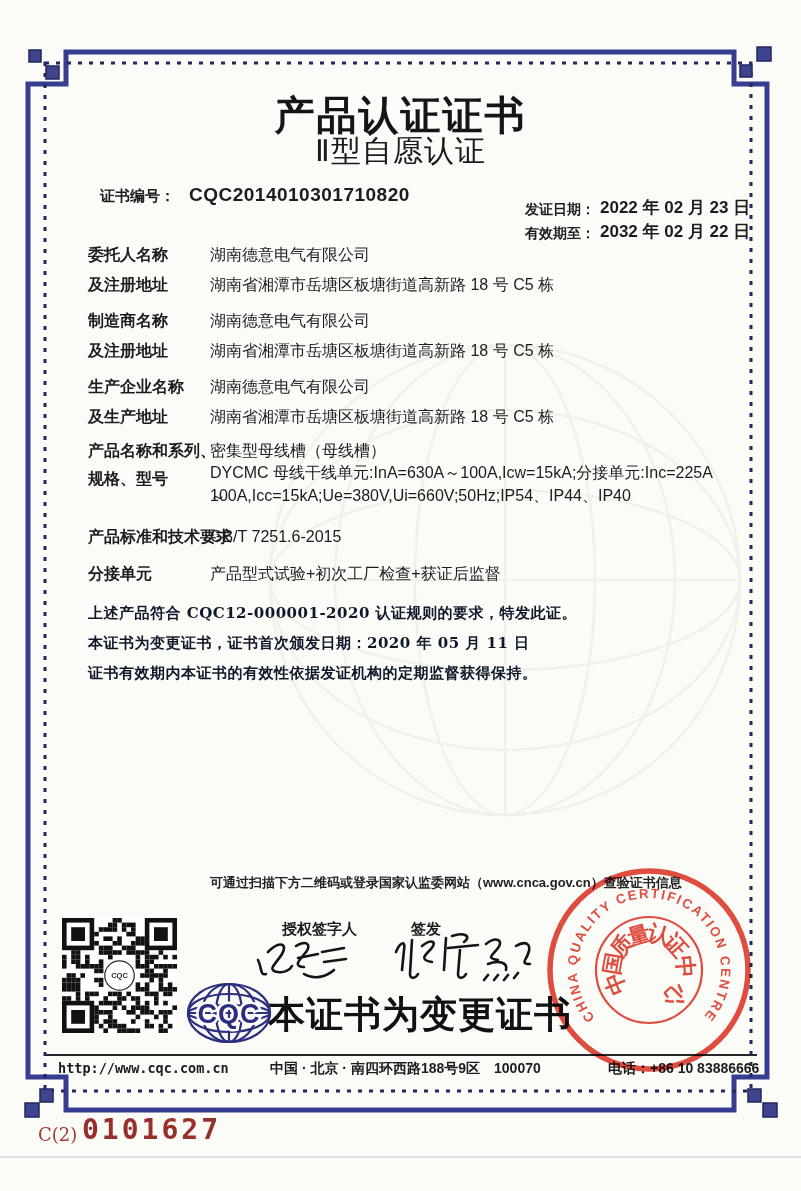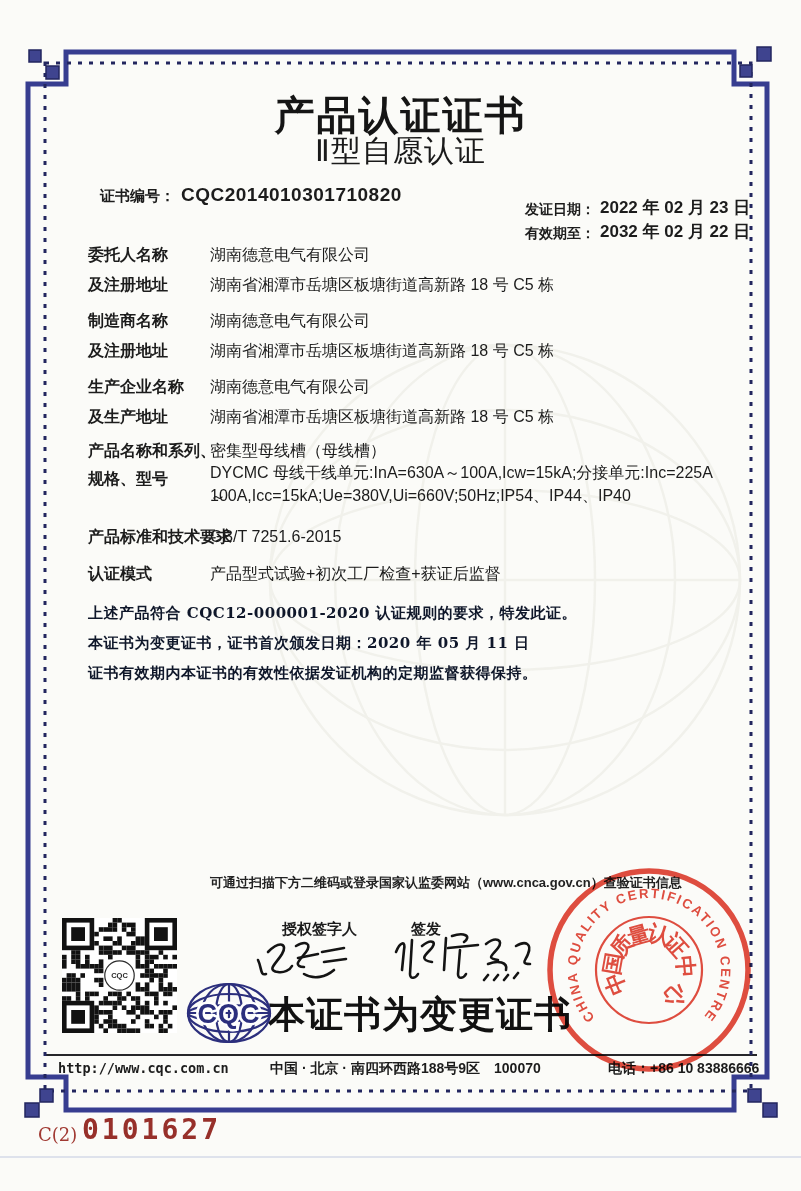--- a/index.html
+++ b/index.html
@@ -8,21 +8,21 @@
     background:#fbfbf8;
     font-family:"Liberation Sans",sans-serif;
     color:#1c1c1c;
   }
   .abs{position:absolute;}
   
   .doc-title{left:0;right:0;top:88px;text-align:center;font-size:40px;font-weight:700;letter-spacing:2px;color:#151515;}
   .doc-subtitle{left:0;right:0;top:131px;text-align:center;font-size:30px;font-weight:500;letter-spacing:1px;color:#1a1a1a;}
   .kai{font-family:"DejaVu Serif","Liberation Serif",serif;font-weight:700;}
   .certno-row{left:100px;top:184px;font-size:15px;display:flex;align-items:baseline;justify-content:flex-end;}
-  .certno-val{font-family:"Liberation Sans",sans-serif;font-weight:600;font-size:19px;margin-left:6px;letter-spacing:0.5px;}
+  .certno-val{font-family:"Liberation Sans",sans-serif;font-weight:600;font-size:19px;margin-left:14px;letter-spacing:0.5px;}
   .date-row{left:525px;font-size:14px;display:flex;align-items:flex-end;white-space:nowrap;}
   .date-val{font-weight:700;font-size:17px;margin-left:5px;font-family:"Liberation Sans",sans-serif;margin-top:14px;}
   .fld-label{left:88px;width:130px;font-size:16px;font-weight:700;line-height:30px;white-space:nowrap;}
   .fld-value{left:210px;width:515px;font-size:16px;line-height:30px;white-space:nowrap;}
   .fld-value.wrap3{line-height:23.5px;white-space:normal;}
   .stmt{left:88px;font-size:15px;letter-spacing:0.5px;color:#0f172a;}
   .hint{left:210px;top:874px;font-size:13px;font-weight:700;color:#222;}
   .sign-label{font-size:15px;font-weight:700;top:920px;}
   .org-name{left:268px;top:990px;font-size:37px;font-weight:600;letter-spacing:1px;color:#111;}
   .footer-sep{left:45px;top:1054px;width:712px;height:2px;background:#26262a;}
@@ -97,21 +97,21 @@
 
 <div class="abs fld-label" style="top:436px">产品名称和系列、</div>
 <div class="abs fld-label" style="top:464px">规格、型号</div>
 <div class="abs fld-value" style="top:436px">密集型母线槽（母线槽）</div>
 <div class="abs fld-value wrap3" style="top:461px">DYCMC 母线干线单元:InA=630A～100A,Icw=15kA;分接单元:Inc=225A～</div>
 <div class="abs fld-value wrap3" style="top:484px">100A,Icc=15kA;Ue=380V,Ui=660V;50Hz;IP54、IP44、IP40</div>
 
 <div class="abs fld-label" style="top:522px">产品标准和技术要求</div>
 <div class="abs fld-value" style="top:522px">GB/T 7251.6-2015</div>
 
-<div class="abs fld-label" style="top:559px">认证模式</div>
+<div class="abs fld-label" style="top:559px">分接单元</div>
 <div class="abs fld-value" style="top:559px">产品型式试验+初次工厂检查+获证后监督</div>
 
 <div class="abs stmt kai" style="top:604px">上述产品符合 CQC12-000001-2020 认证规则的要求，特发此证。</div>
 <div class="abs stmt kai" style="top:634px">本证书为变更证书，证书首次颁发日期：2020 年 05 月 11 日</div>
 <div class="abs stmt kai" style="top:664px">证书有效期内本证书的有效性依据发证机构的定期监督获得保持。</div>
 
 <div class="abs hint">可通过扫描下方二维码或登录国家认监委网站（www.cnca.gov.cn）查验证书信息</div>
 
 <svg class="abs" style="left:62px;top:918px;z-index:2" width="115" height="115" viewBox="0 0 115 115">
   <rect x="0" y="0" width="115" height="115" fill="#fff"></rect>

